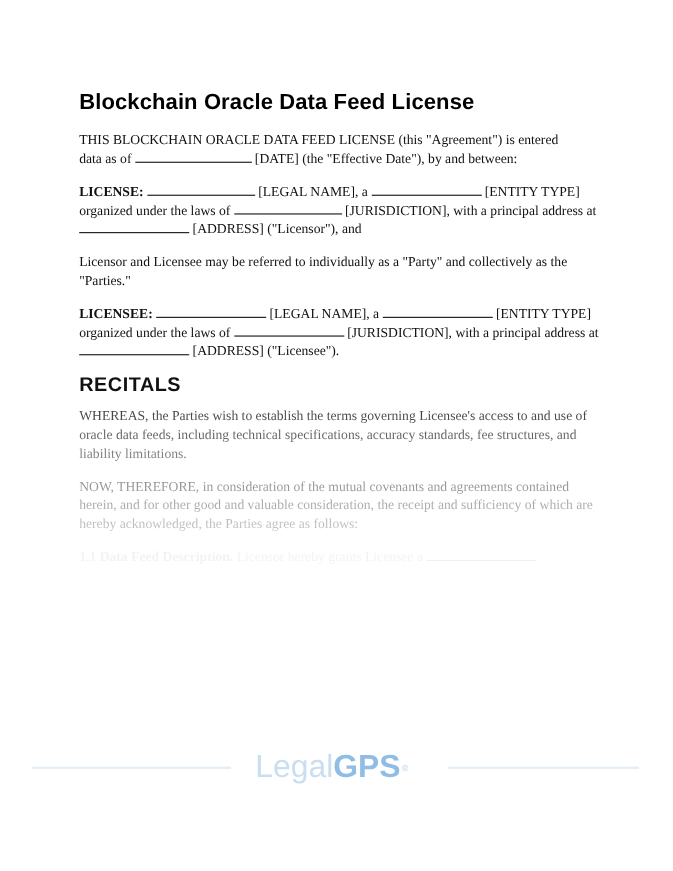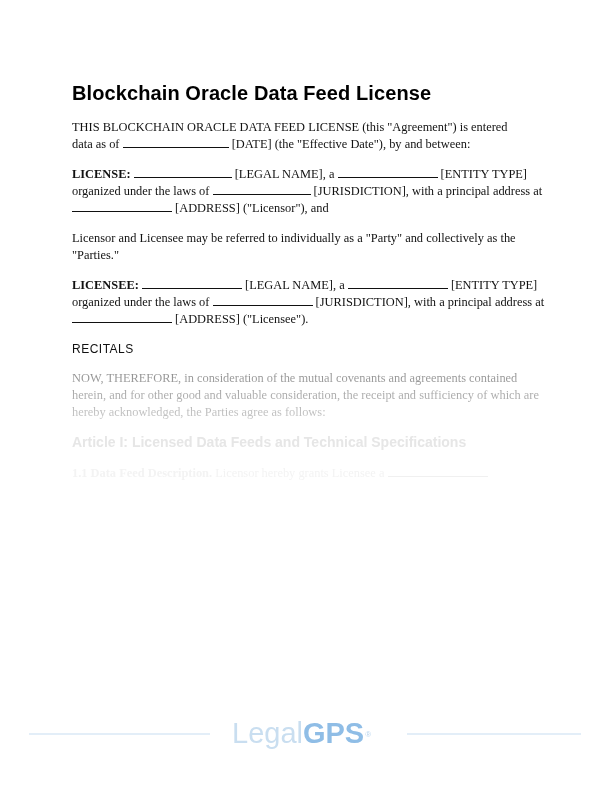--- a/index.html
+++ b/index.html
@@ -45,22 +45,22 @@
     }
     .blank {
       display: inline-block;
       width: 100px;
       border-bottom: 1px solid #111;
       height: 10px;
       vertical-align: baseline;
     }
     .section-heading {
       font-family: "Liberation Sans", "DejaVu Sans", sans-serif;
-      font-weight: normal;
-      font-size: 12px;
+      font-weight: bold;
+      font-size: 18px;
       line-height: 17px;
       margin: 2px 0 12px 0;
       letter-spacing: 0.5px;
     }
     .fade-grad {
       background: linear-gradient(to bottom, #3a3a3a 0%, #8a8a8a 100%);
       -webkit-background-clip: text;
       background-clip: text;
       color: transparent;
     }
@@ -80,21 +80,21 @@
     .fade-4 {
       color: #f3f3f3;
       font-weight: bold;
     }
     .fade-4 .normal { font-weight: normal; }
     .fade-4 .blank { border-bottom-color: #f0f0f0; }
 
     .footer {
       position: absolute;
       left: 0;
-      top: 708px;
+      top: 672px;
       width: 544px;
       height: 50px;
     }
     .footer-line {
       position: absolute;
       top: 25px;
       height: 2px;
       background: #e3eef8;
     }
     .footer-line.left { left: 29px; width: 181px; }
@@ -139,24 +139,24 @@
 
     <p>Licensor and Licensee may be referred to individually as a "Party" and collectively as the "Parties."</p>
 
     <p>
       <b>LICENSEE:</b>
       <span class="blank" style="width:100px"></span><span> [LEGAL NAME], a </span><span class="blank" style="width:100px"></span><span> [ENTITY TYPE] organized under the laws of </span><span class="blank" style="width:100px"></span><span> [JURISDICTION], with a principal address at </span><span class="blank" style="width:100px"></span><span> [ADDRESS] ("Licensee").</span>
     </p>
 
     <div class="section-heading">RECITALS</div>
 
+    <p class="fade-grad">WHEREAS, the Parties wish to establish the terms governing Licensee's access to and use of oracle data feeds, including technical specifications, accuracy standards, fee structures, and liability limitations.</p>
 
     <p class="fade-2">NOW, THEREFORE, in consideration of the mutual covenants and agreements contained herein, and for other good and valuable consideration, the receipt and sufficiency of which are hereby acknowledged, the Parties agree as follows:</p>
 
-    <div class="fade-3">Article I: Licensed Data Feeds and Technical Specifications</div>
 
     <p class="fade-4">
       <span>1.1 Data Feed Description.</span><span class="normal"> Licensor hereby grants Licensee a </span><span class="blank" style="width:100px"></span>
     </p>
   </div>
 
   <div class="footer">
     <div class="footer-line left"></div>
     <div class="logo">
       <span class="legal">Legal</span><span class="gps">GPS</span><span class="reg">®</span>

